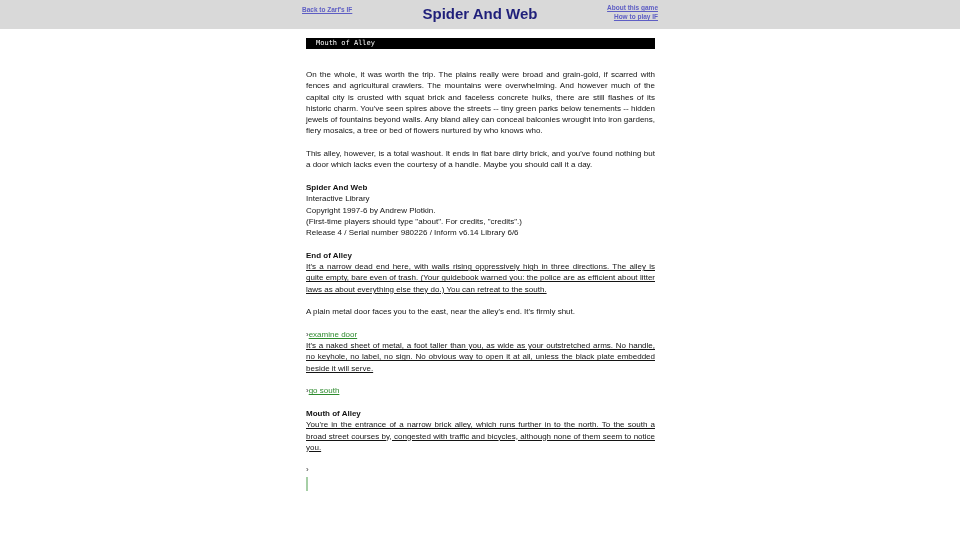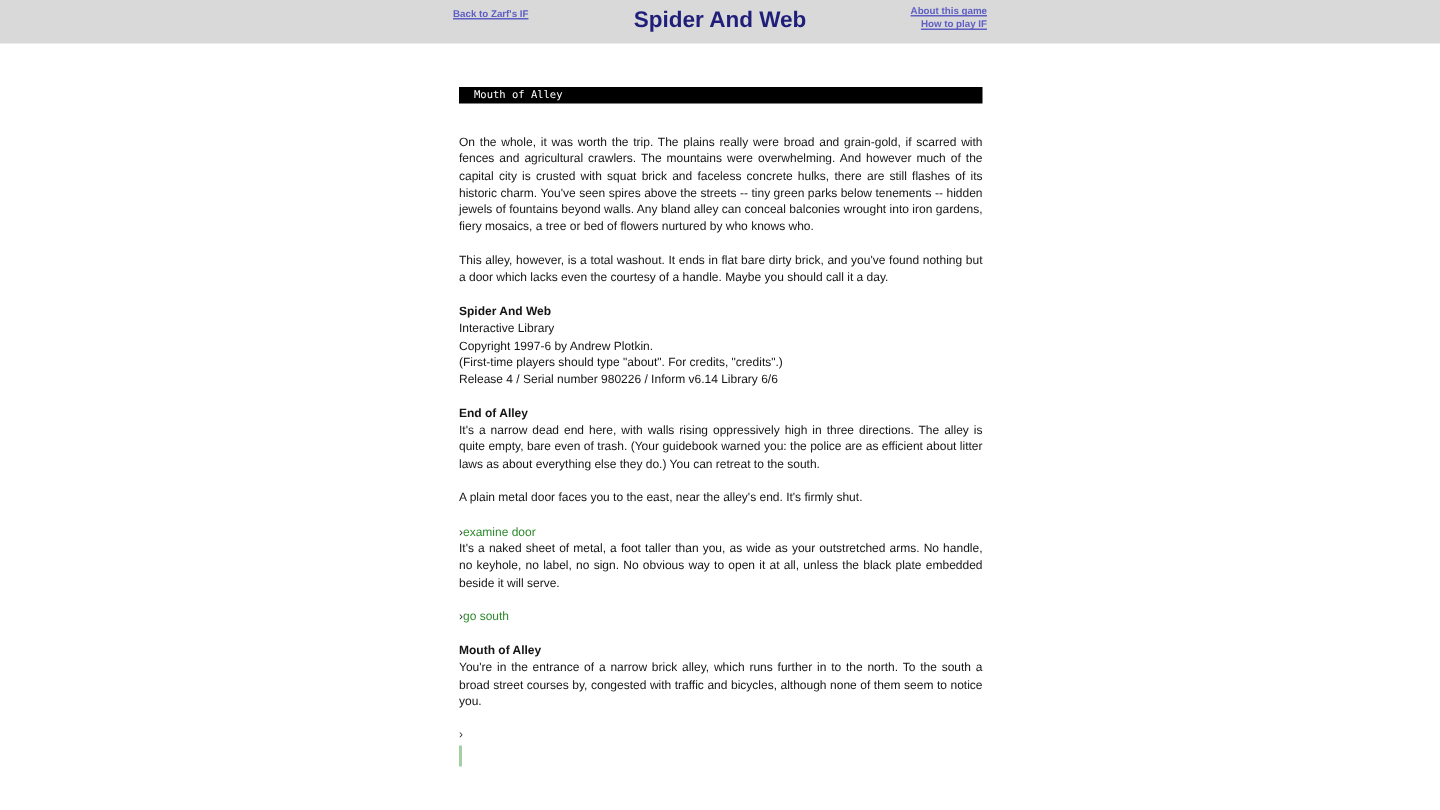--- a/index.html
+++ b/index.html
@@ -25,21 +25,21 @@
   .hdr-right .hdr-link { display: block; }
   .site-title {
     position: absolute; left: 0; top: 5px; width: 960px;
     text-align: center;
     color: #1f1f7a;
     font-size: 15px;
     font-weight: bold;
   }
 
   
-  .game-col { margin: 29px 0 0 306px; width: 349px; }
+  .game-col { margin: 9px 0 0 306px; width: 349px; }
 
   .status-bar {
     width: 349px; height: 11px;
     background: #000000;
     color: #ffffff;
     font-family: "DejaVu Sans Mono", monospace;
     font-size: 7px;
     line-height: 11px;
     padding-left: 10px;
     overflow: hidden;
@@ -47,25 +47,25 @@
 
   .transcript {
     margin-top: 20px;
     width: 349px;
     color: #141414;
     font-size: 8px;
     line-height: 11.3px;
     text-align: justify;
   }
   .transcript .blk { margin-bottom: 11.3px; }
-  .transcript .tight { margin-bottom: 0; }
+  .transcript .tight { margin-bottom: 0; text-decoration: underline; }
   .bold { font-weight: bold; }
   .cmd-line { text-align: left; }
   .prompt-ch { color: #333333; }
-  .cmd-text { color: #2e8b2e; }
+  .cmd-text { color: #2e8b2e; text-decoration: underline; }
   .input-line { text-align: left; }
   .caret {
     width: 2px; height: 14px;
     background: #a6cfa6;
     margin-top: 1px;
   }
 </style>
 </head>
 <body>
 

